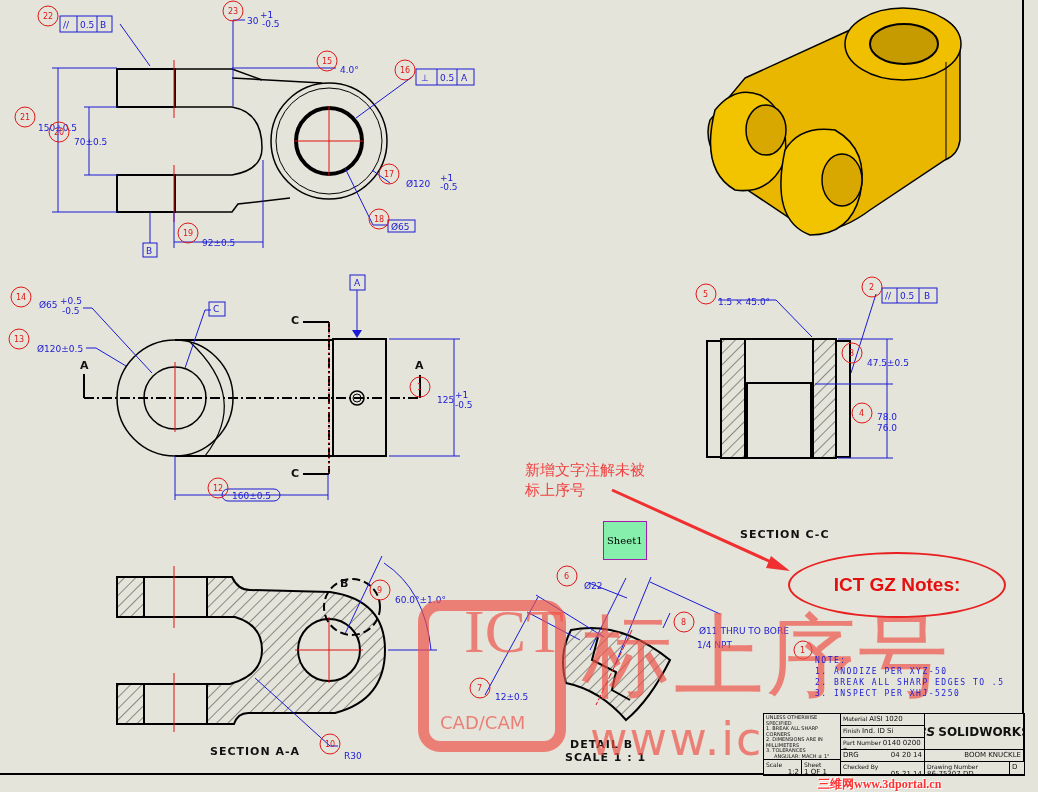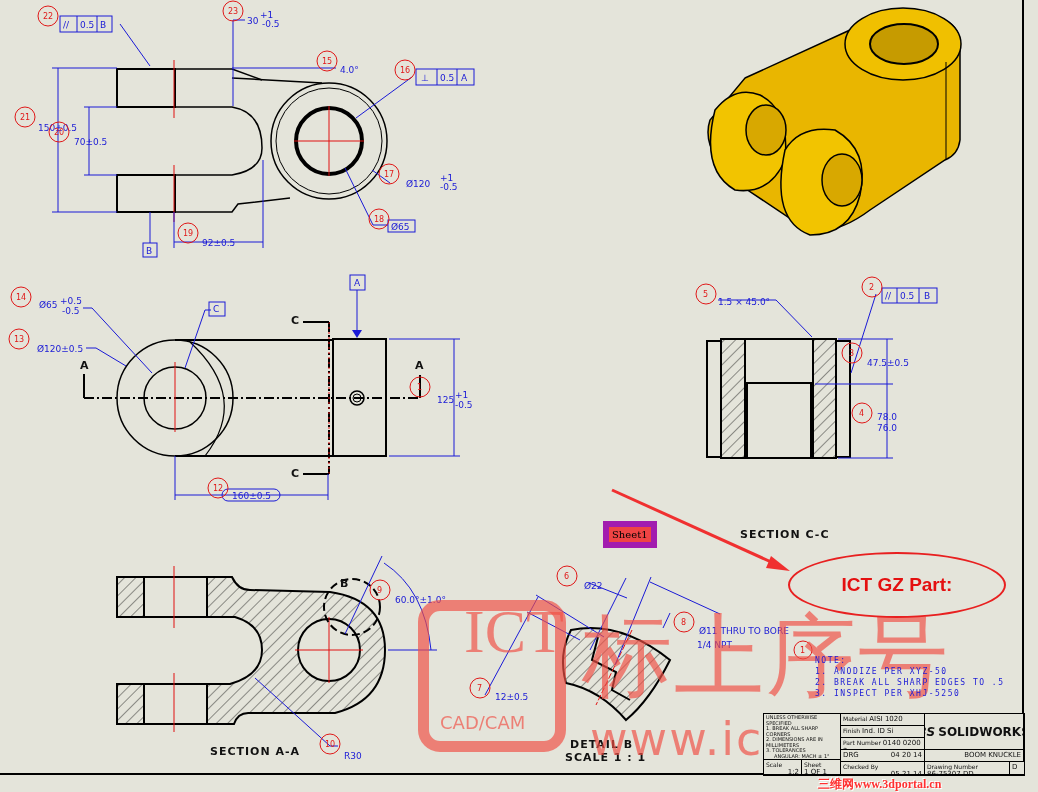--- a/index.html
+++ b/index.html
@@ -3,21 +3,21 @@
 <meta charset="utf-8">
 <style>
   html,body{margin:0;padding:0;}
   body{width:1038px;height:792px;background:#e4e4da;overflow:hidden;position:relative;font-family:"DejaVu Sans",sans-serif;}
   #sheet{position:absolute;left:0;top:0;width:1038px;height:792px;}
   svg text{font-family:"DejaVu Sans",sans-serif;}
   .dim{fill:#1a1ad6;font-size:9px;}
   .bal{fill:#e01818;font-size:8px;}
   .lbl{fill:#111;font-size:11px;font-weight:bold;letter-spacing:1px;}
   .note-red{position:absolute;color:#f04040;font-size:15px;line-height:20px;font-family:"DejaVu Sans",sans-serif;}
-  .sheet-tab{position:absolute;left:603px;top:521px;border:6px solid #a21caf;background:#ef4444;font-family:"DejaVu Serif",serif;font-size:10px;padding:1px 3px;line-height:13px;}
+  .sheet-tab{position:absolute;left:603px;top:521px;border:1px solid #a21caf;background:#86efac;font-family:"DejaVu Serif",serif;font-size:10px;padding:12px 3px;line-height:13px;}
   .ict-notes{position:absolute;left:788px;top:552px;width:218px;height:66px;border:2px solid #e82020;border-radius:50%;box-sizing:border-box;display:flex;align-items:center;justify-content:center;color:#e41010;font-weight:bold;font-size:19px;font-family:"Liberation Sans",sans-serif;}
   .wm{position:absolute;color:rgba(240,80,70,0.68);font-family:"DejaVu Sans",sans-serif;pointer-events:none;}
   .notes-block{position:absolute;left:815px;top:655px;color:#1a1ad6;font-size:8px;line-height:11px;letter-spacing:1.5px;font-family:"DejaVu Sans Mono",monospace;}
   .title-block{position:absolute;left:763px;top:713px;width:260px;height:61px;border:1px solid #000;background:#e4e4da;font-size:6px;color:#111;}
   .tb-cell{position:absolute;border-right:1px solid #000;border-bottom:1px solid #000;box-sizing:border-box;overflow:hidden;padding:1px 2px;}
   .portal{position:absolute;left:818px;top:776px;color:#ff3030;font-weight:bold;font-size:12px;font-family:Liberation Serif, serif;text-shadow:1px 1px 0 #fff,-1px -1px 0 #fff;}
 </style>
 </head>
 <body>
 
@@ -311,25 +311,29 @@
 </svg>
 
 
 <div style="position:absolute;left:418px;top:600px;width:148px;height:152px;border:11px solid rgba(240,80,70,0.68);border-radius:22px;box-sizing:border-box;"></div>
 <div class="wm" style="left:432px;top:596px;font-size:62px;font-family:Liberation Serif, serif;margin-left:32px;">ICT</div>
 <div class="wm" style="left:440px;top:712px;font-size:18px;">CAD/CAM</div>
 <div class="wm" style="left:582px;top:596px;font-size:90px;letter-spacing:2px;">标上序号</div>
 <div class="wm" style="left:590px;top:712px;font-size:46px;letter-spacing:2px;">www.ict.com.cn</div>
 
 
+<div class="note-red" style="left:525px;top:460px;">
+  <div>新增文字注解未被</div>
+  <div>标上序号</div>
+</div>
 
 <div class="sheet-tab">Sheet1</div>
 
 <div class="ict-notes">
-  <span>ICT GZ Part:</span>
+  <span>ICT GZ Notes:</span>
 </div>
 
 <div class="notes-block">
   <div>NOTE:</div>
   <div>1.   ANODIZE PER XYZ-50</div>
   <div>2.   BREAK ALL SHARP EDGES TO .5</div>
   <div>3.   INSPECT PER XHJ-5250</div>
 </div>
 
 

